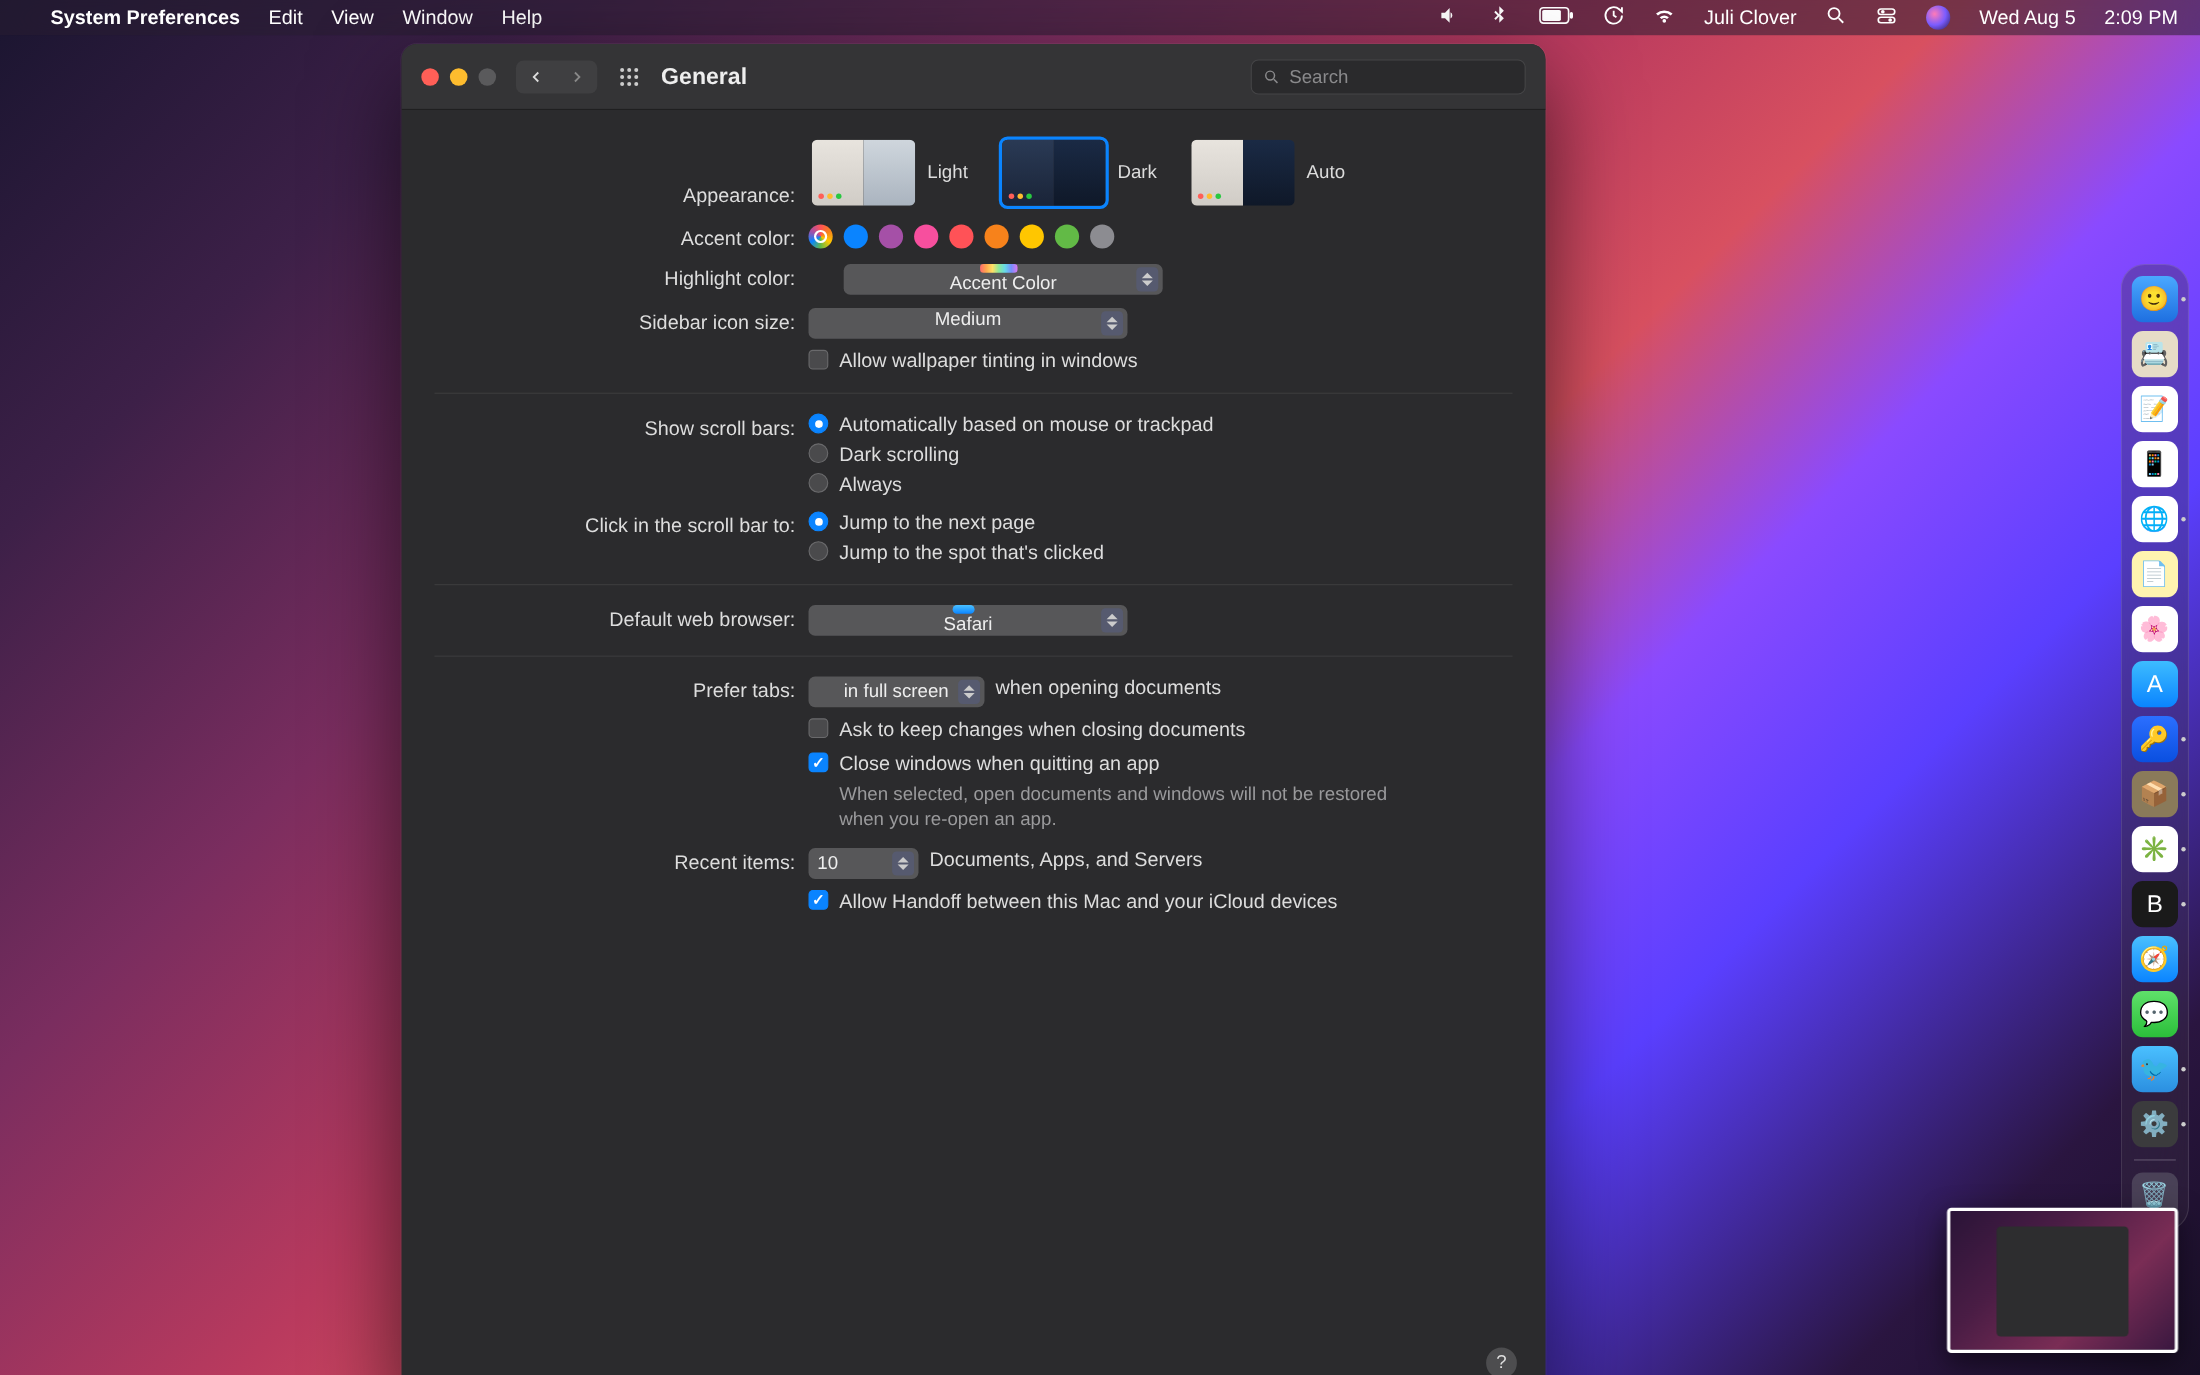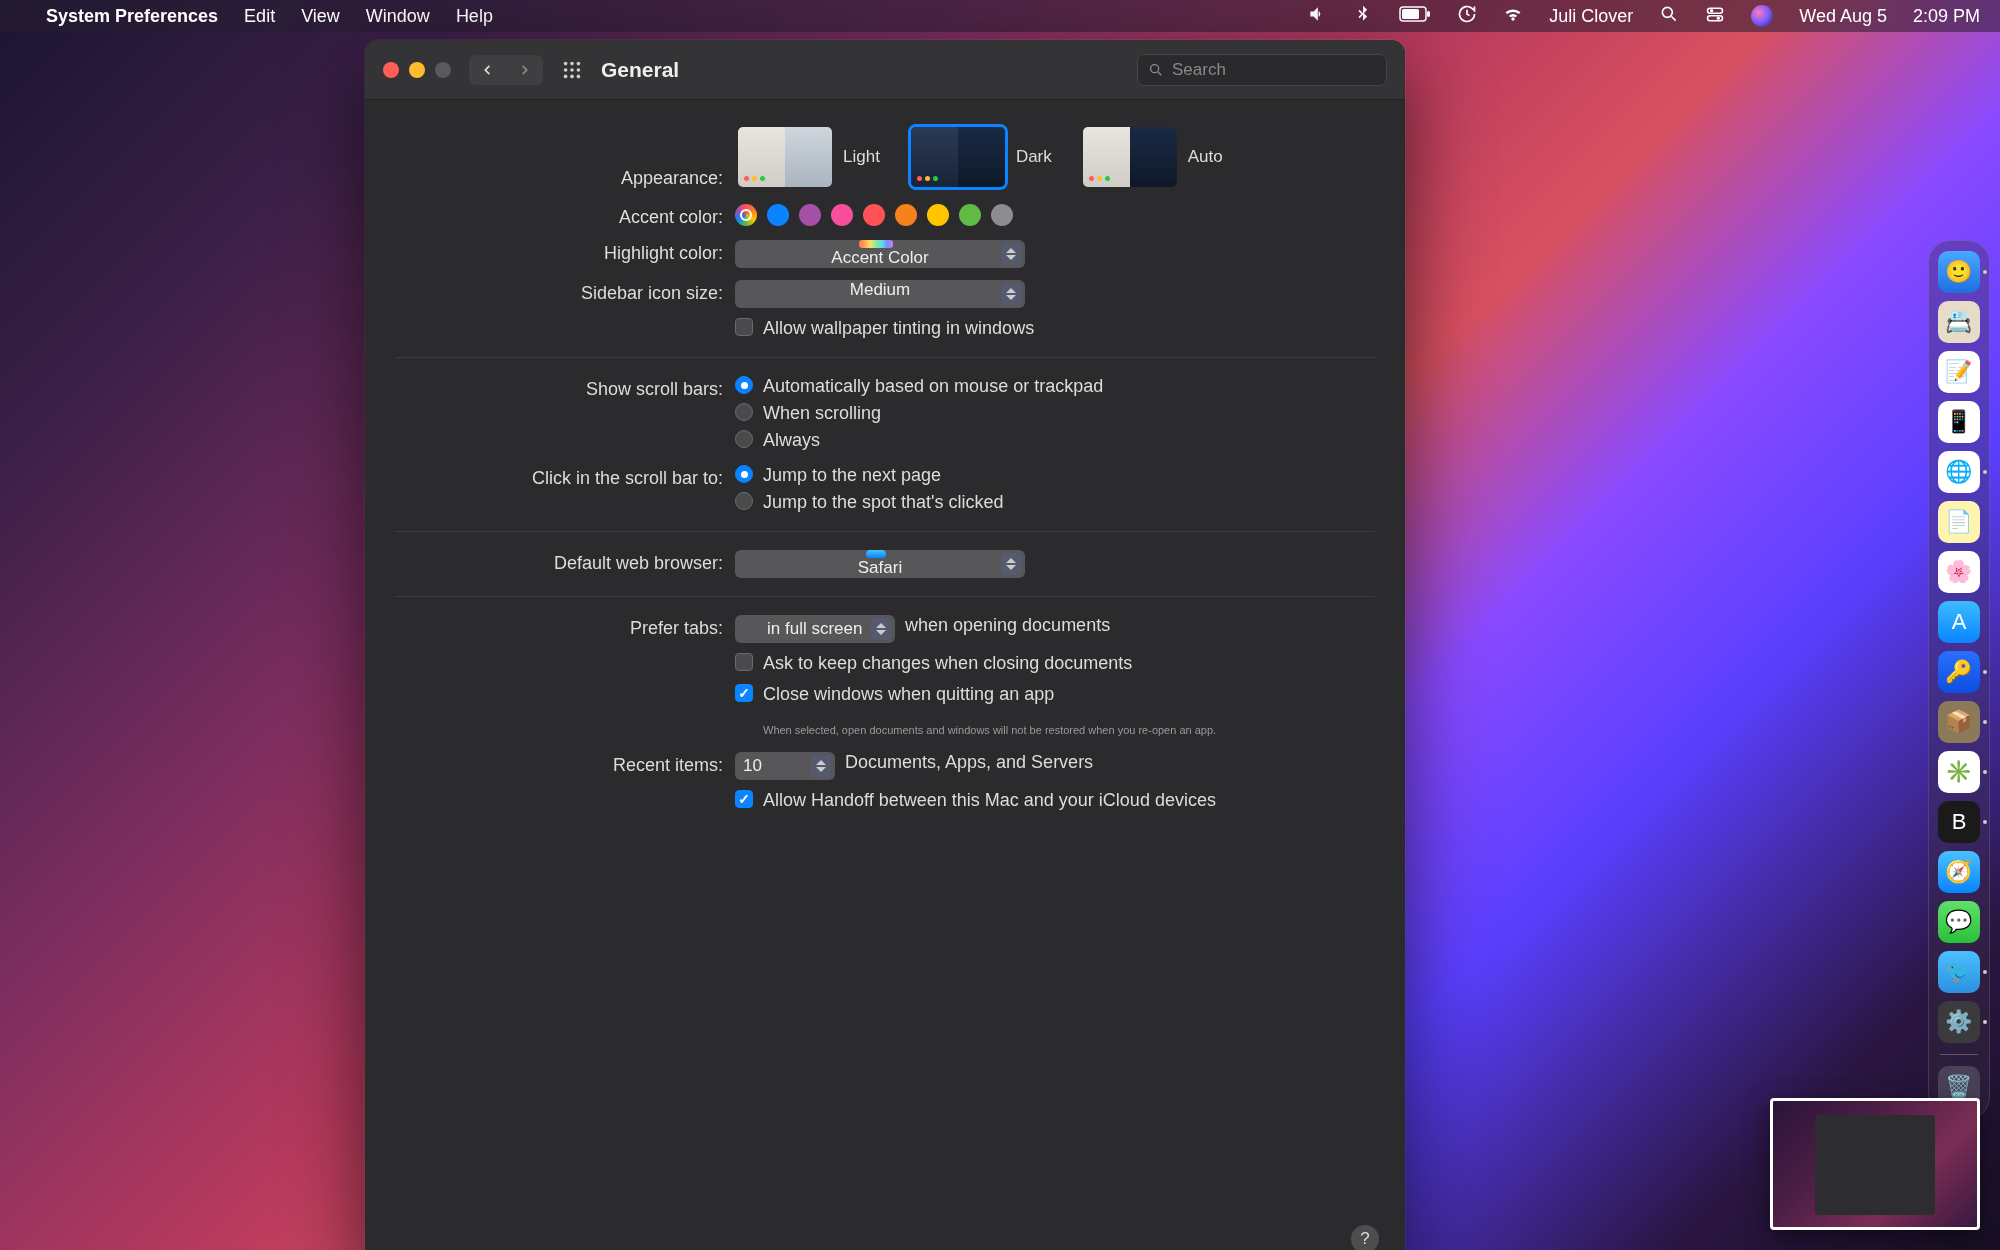--- a/index.html
+++ b/index.html
@@ -101,21 +101,21 @@
 
 .checkbox { width: 18px; height: 18px; border-radius: 4px; border: 1px solid #6a6a6c; background: #4a4a4c; display: inline-flex; align-items: center; justify-content: center; cursor: pointer; }
 .checkbox.checked { background: #0a84ff; border-color: #0a84ff; }
 .checkbox.checked::after { content: "✓"; color: #fff; font-size: 14px; font-weight: 700; }
 
 
 .radio { width: 18px; height: 18px; border-radius: 50%; border: 1px solid #6a6a6c; background: #4a4a4c; display: inline-flex; align-items: center; justify-content: center; cursor: pointer; }
 .radio.checked { background: #0a84ff; border-color: #0a84ff; }
 .radio.checked::after { content: ""; width: 7px; height: 7px; background: #fff; border-radius: 50%; }
 
-.subnote { font-size: 11px; color: #9a9a9c; line-height: 1.35; max-width: 540px; margin-top: 12px; }
+.subnote { font-size: 17px; color: #9a9a9c; line-height: 1.35; max-width: 540px; }
 
 .helpbtn { width: 28px; height: 28px; border-radius: 50%; background: #4d4d4f; color: #ddd; display: flex; align-items: center; justify-content: center; font-size: 17px; position: absolute; right: 26px; bottom: 22px; cursor: pointer; }
 
 
 .dock {
   position: absolute;
   right: 10px;
   top: 240px;
   width: 62px;
   background: rgba(60,50,70,0.35);
@@ -301,21 +301,21 @@
           <span class="swatch" style="background:#f74f9e;"></span>
           <span class="swatch" style="background:#ff5257;"></span>
           <span class="swatch" style="background:#f7821b;"></span>
           <span class="swatch" style="background:#ffc600;"></span>
           <span class="swatch" style="background:#62ba46;"></span>
           <span class="swatch" style="background:#8c8c91;"></span>
         </div>
       </div>
     </div>
 
-    <div class="row" style="padding-top:8px;">
+    <div class="row" style="padding-top:8px;gap:32px;">
       <div class="label">Highlight color:</div>
       <div class="field">
           <div class="select w290">
             <span class="colorbox"></span>
             <span>Accent Color</span>
             <span class="chev"></span>
           </div>
         </div>
     </div>
 
@@ -343,21 +343,21 @@
 
     <div class="row">
       <div class="label">Show scroll bars:</div>
       <div class="field">
         <div class="inline">
             <span class="radio checked"></span>
             <span>Automatically based on mouse or trackpad</span>
           </div>
         <div class="inline">
             <span class="radio"></span>
-            <span>When scrolling</span>
+            <span>Dark scrolling</span>
           </div>
         <div class="inline">
             <span class="radio"></span>
             <span>Always</span>
           </div>
       </div>
     </div>
 
     <div class="row" style="padding-top:10px;">
       <div class="label">Click in the scroll bar to:</div>

